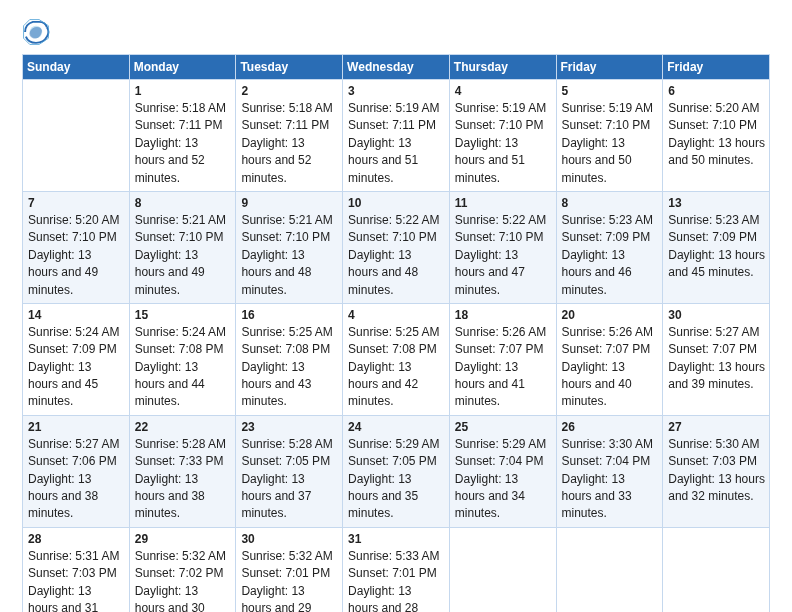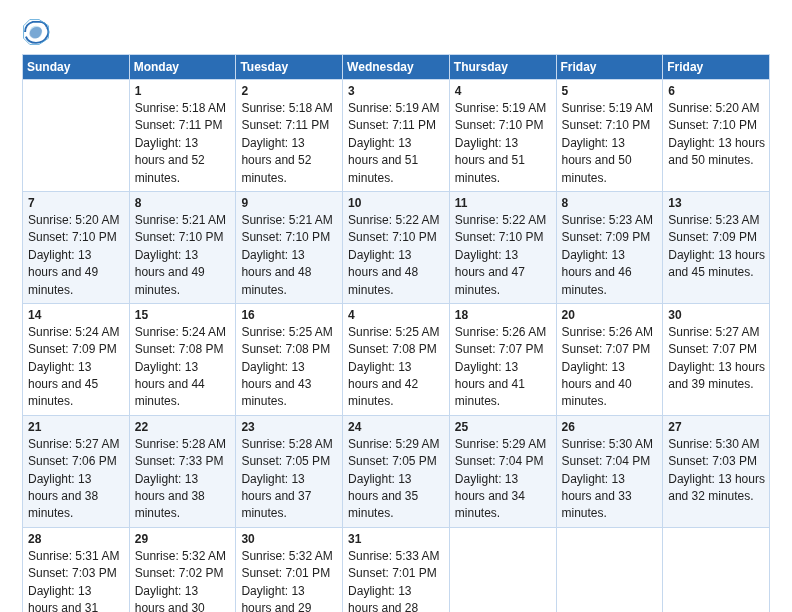--- a/index.html
+++ b/index.html
@@ -306,21 +306,21 @@
           </td>
           <td>
             <span class="day-num">25</span>
             <div class="cell-info">Sunrise: 5:29 AM
 Sunset: 7:04 PM
 Daylight: 13 hours
 and 34 minutes.</div>
           </td>
           <td>
             <span class="day-num">26</span>
-            <div class="cell-info">Sunrise: 5:30 AM
+            <div class="cell-info">Sunrise: 3:30 AM
 Sunset: 7:04 PM
 Daylight: 13 hours
 and 33 minutes.</div>
           </td>
           <td>
             <span class="day-num">27</span>
             <div class="cell-info">Sunrise: 5:30 AM
 Sunset: 7:03 PM
 Daylight: 13 hours
 and 32 minutes.</div>

